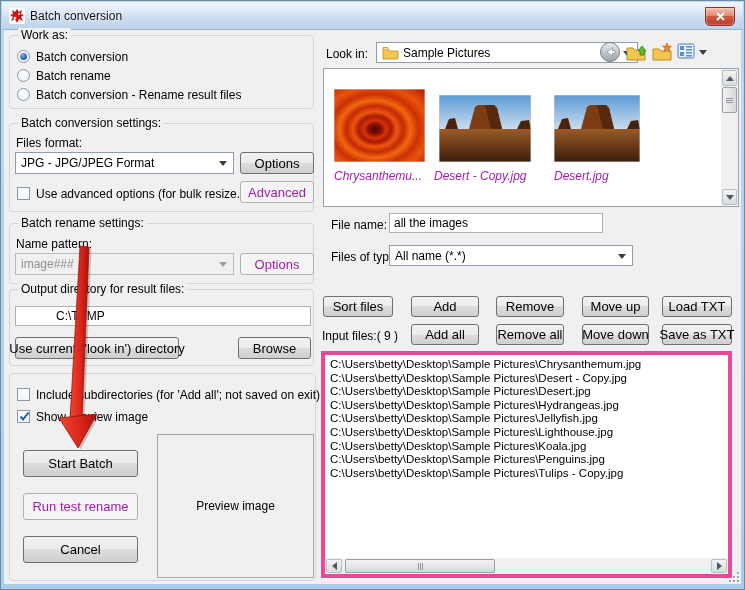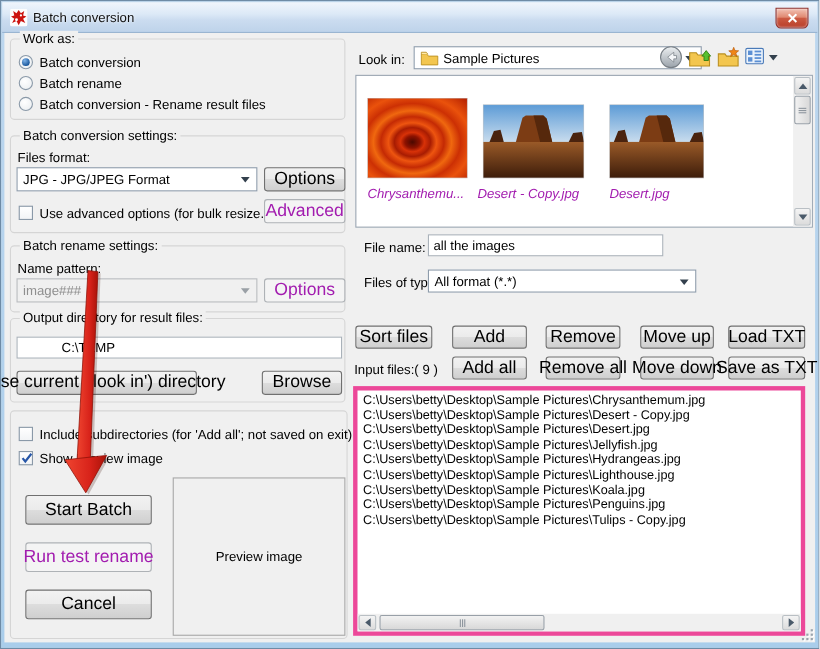--- a/index.html
+++ b/index.html
@@ -25,21 +25,21 @@
     display:flex; align-items:center; justify-content:center;
   }
   .client { position:absolute; left:3px; top:29px; right:3px; bottom:5px; background:#f0f0f0; }
   .abs { position:absolute; }
   .lbl { font-size:12px; color:#000; white-space:nowrap; }
   .gb { position:absolute; border:1px solid #d5d5d5; border-radius:4px; }
   .gb > .legend { position:absolute; top:-8px; left:8px; background:#f0f0f0; padding:0 3px; font-size:12px; color:#000; white-space:nowrap; }
   .btn {
     position:absolute; border:1px solid #707070; border-radius:3px;
     background:linear-gradient(#f2f2f2,#ebebeb 50%,#dddddd 50%,#cfcfcf);
-    font-family:"Liberation Sans", sans-serif; font-size:16px; color:#000;
+    font-family:"Liberation Sans", sans-serif; font-size:13px; color:#000;
     display:flex; align-items:center; justify-content:center; white-space:nowrap;
   }
   .btn.disabled { border-color:#aeb2b6; background:#f4f4f4; color:#a21caf; }
   .input {
     position:absolute; border:1px solid #aab2ba; background:#fff;
     font-size:12px; color:#000; padding:2px 4px; display:flex; align-items:center; white-space:nowrap; overflow:hidden;
   }
   .combo {
     position:absolute; border:1px solid #8e9cab; background:#fff;
     font-size:12px; color:#000; display:flex; align-items:center; padding-left:5px; white-space:nowrap;
@@ -295,21 +295,21 @@
     <div class="scroll-btn" style="left:718px; top:159px; width:15px; height:16px;">
         <span class="tri-dn-s"></span>
       </div>
 
     <span class="lbl abs" style="left:327px; top:188px;">File name:</span>
     <div class="input" style="left:385px; top:183px; width:214px; height:20px;">
         <span>all the images</span>
       </div>
     <span class="lbl abs" style="left:327px; top:220px;">Files of type:</span>
     <div class="combo" style="left:385px; top:215px; width:244px; height:21px;">
-      <span>All format (*.*)</span>
+      <span>All name (*.*)</span>
       <span class="arrow tri-dn"></span>
     </div>
 
     <div class="btn" style="left:319px; top:266px; width:70px; height:21px;">
         <span>Sort files</span>
       </div>
     <div class="btn" style="left:407px; top:266px; width:68px; height:21px;">
         <span>Add</span>
       </div>
     <div class="btn" style="left:492px; top:266px; width:68px; height:21px;">
@@ -334,22 +334,22 @@
       </div>
     <div class="btn" style="left:658px; top:294px; width:70px; height:21px;">
         <span>Save as TXT</span>
       </div>
 
     <div class="abs" style="left:317px; top:321px; width:411px; height:227px; background:#fff; border:4px solid #ec4899; overflow:hidden;">
       <div style="padding:3px 0 0 5px;">
         <div class="list-line">C:\Users\betty\Desktop\Sample Pictures\Chrysanthemum.jpg</div>
         <div class="list-line">C:\Users\betty\Desktop\Sample Pictures\Desert - Copy.jpg</div>
         <div class="list-line">C:\Users\betty\Desktop\Sample Pictures\Desert.jpg</div>
+        <div class="list-line">C:\Users\betty\Desktop\Sample Pictures\Hydrangeas.jpg</div>
         <div class="list-line">C:\Users\betty\Desktop\Sample Pictures\Jellyfish.jpg</div>
-        <div class="list-line">C:\Users\betty\Desktop\Sample Pictures\Hydrangeas.jpg</div>
         <div class="list-line">C:\Users\betty\Desktop\Sample Pictures\Lighthouse.jpg</div>
         <div class="list-line">C:\Users\betty\Desktop\Sample Pictures\Koala.jpg</div>
         <div class="list-line">C:\Users\betty\Desktop\Sample Pictures\Penguins.jpg</div>
         <div class="list-line">C:\Users\betty\Desktop\Sample Pictures\Tulips - Copy.jpg</div>
       </div>
 
       <div class="scroll-track" style="left:0; bottom:0; width:409px; height:16px;"></div>
       <div class="scroll-btn" style="left:1px; bottom:1px; width:16px; height:14px;">
           <span class="tri-lf-s"></span>
         </div>

